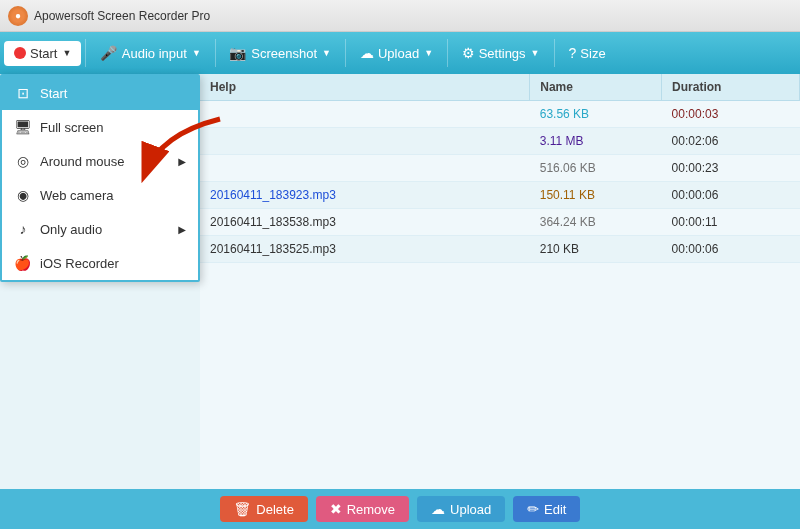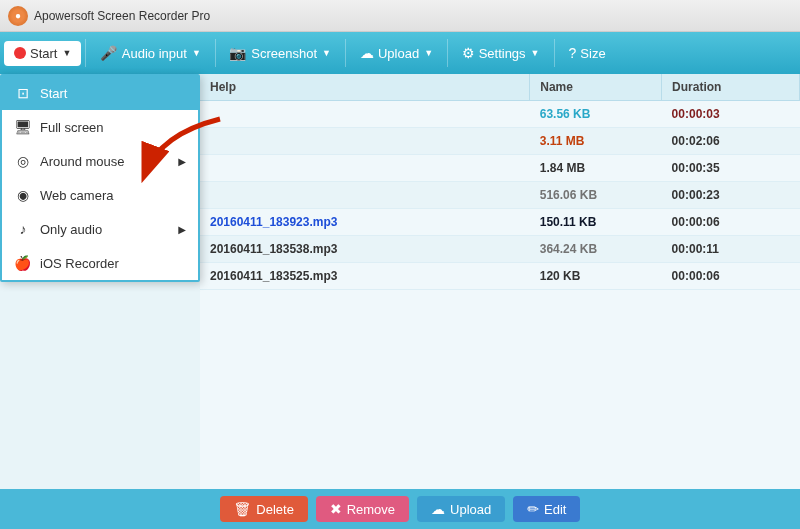--- a/index.html
+++ b/index.html
@@ -103,21 +103,20 @@
       text-align: left;
       font-weight: 600;
       color: #444;
       font-size: 12px;
     }
     .file-table td {
       padding: 6px 10px;
       border-bottom: 1px solid #ddeef5;
       font-size: 12px;
       color: #333;
-      font-weight: bold;
     }
     .file-table tr:nth-child(even) td { background: #e8f4f8; }
     .file-table tr:first-child td { color: #2aa8c8; }
     .name-col { width: 55%; }
     .size-col { width: 22%; }
     .dur-col { width: 23%; }
 
     
     .arrow-annotation {
       position: absolute;
@@ -250,46 +249,41 @@
         </tr>
       </thead>
       <tbody id="file-tbody">
           <tr>
       <td style="color:#2aa8c8"></td>
       <td style="color:#2aa8c8">63.56 KB</td>
       <td style="color:#7f1d1d">00:00:03</td>
     </tr>
           <tr>
       <td style="color:#333"></td>
-      <td style="color:#c2410c">3.11 MB</td>
+      <td style="color:#4c1d95">3.11 MB</td>
       <td style="color:#333">00:02:06</td>
-    </tr>
-          <tr>
-      <td style="color:#333"></td>
-      <td style="color:#333">1.84 MB</td>
-      <td style="color:#333">00:00:35</td>
     </tr>
           <tr>
       <td style="color:#333"></td>
       <td style="color:#737373">516.06 KB</td>
       <td style="color:#333">00:00:23</td>
     </tr>
           <tr>
       <td style="color:#1d4ed8">20160411_183923.mp3</td>
-      <td style="color:#0f172a">150.11 KB</td>
+      <td style="color:#a16207">150.11 KB</td>
       <td style="color:#333">00:00:06</td>
     </tr>
           <tr>
       <td style="color:#333">20160411_183538.mp3</td>
       <td style="color:#737373">364.24 KB</td>
       <td style="color:#333">00:00:11</td>
     </tr>
           <tr>
       <td style="color:#333">20160411_183525.mp3</td>
-      <td style="color:#333">120 KB</td>
+      <td style="color:#333">210 KB</td>
       <td style="color:#333">00:00:06</td>
     </tr>
         </tbody>
     </table>
   </div>
 </div>
 
 <div class="bottom-bar">
   <div class="bottom-btn btn-delete">
     <span class="btn-icon">🗑</span>

